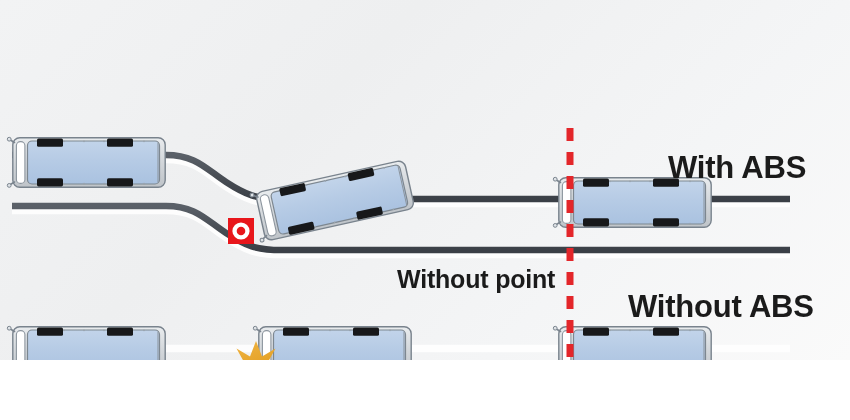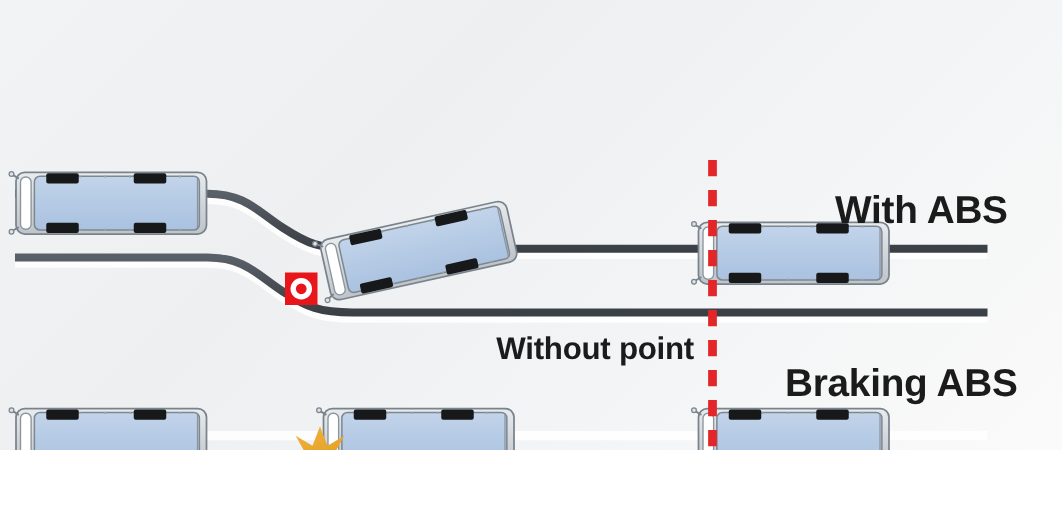--- a/index.html
+++ b/index.html
@@ -166,15 +166,15 @@
     <use href="#cone" transform="translate(233,372) rotate(12)"></use>
     <use href="#burst" transform="translate(256,367)"></use>
 
     <line x1="570" y1="128" x2="570" y2="418" stroke="#e3262a" stroke-width="7" stroke-dasharray="13 11" stroke-linecap="butt"></line>
   </svg>
 
   <div class="label" id="label-with-abs">With ABS</div>
 
   <div class="label" id="label-braking-point">Without point</div>
 
-  <div class="label" id="label-without-abs">Braking ABS</div>
+  <div class="label" id="label-without-abs">Without ABS</div>
 
 </div>
 
 </body></html>

